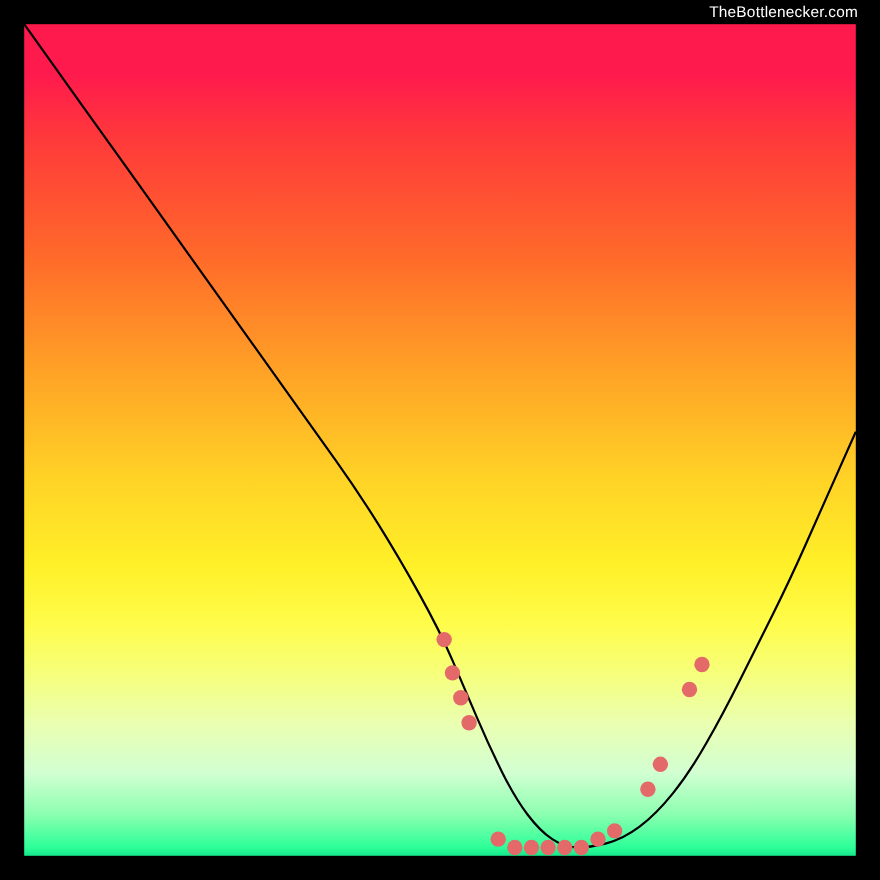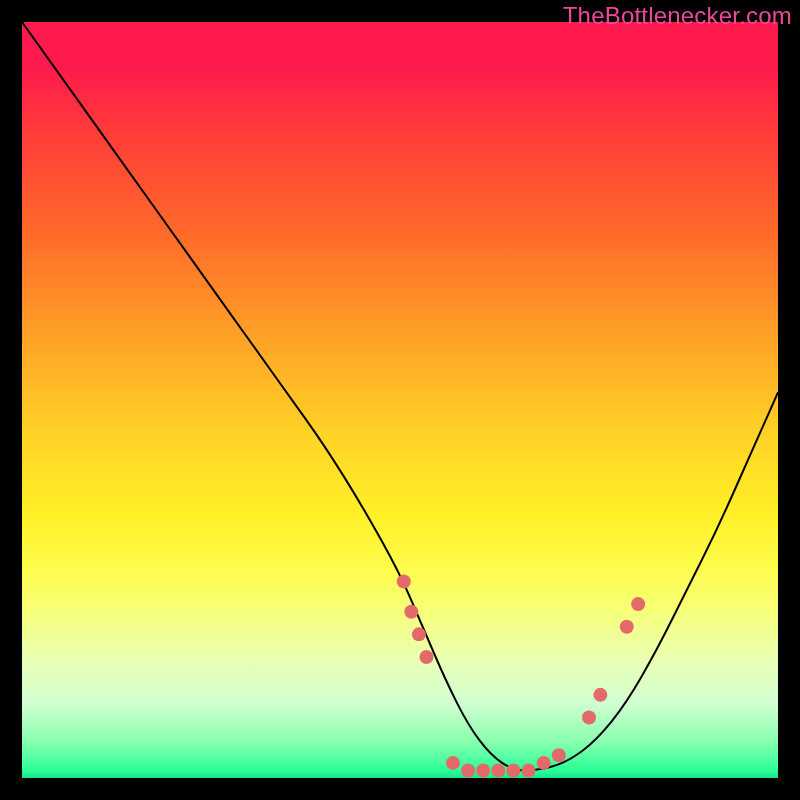--- a/index.html
+++ b/index.html
@@ -37,24 +37,24 @@
       #eaffb0 84%,
       #d2ffd2 90%,
       #8cffb0 95%,
       #2cff98 99%,
       #16e68c 100%
     );
   }
   .watermark {
     position: absolute;
     top: 2px;
-    right: 8px;
-    color: #ec4899;
+    right: 20px;
+    color: #ffffff;
     font-family: Arial, Helvetica, sans-serif;
-    font-size: 24px;
+    font-size: 14px;
     letter-spacing: 0.2px;
     user-select: none;
   }
   svg.curve {
     position: absolute;
     left: 0;
     top: 0;
     width: 756px;
     height: 756px;
     overflow: visible;

